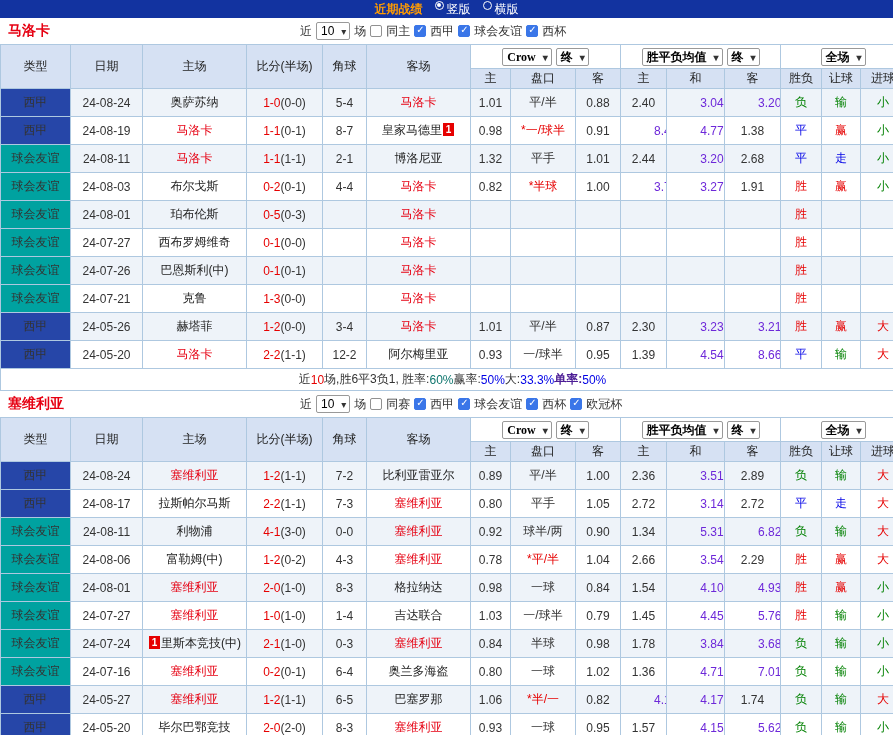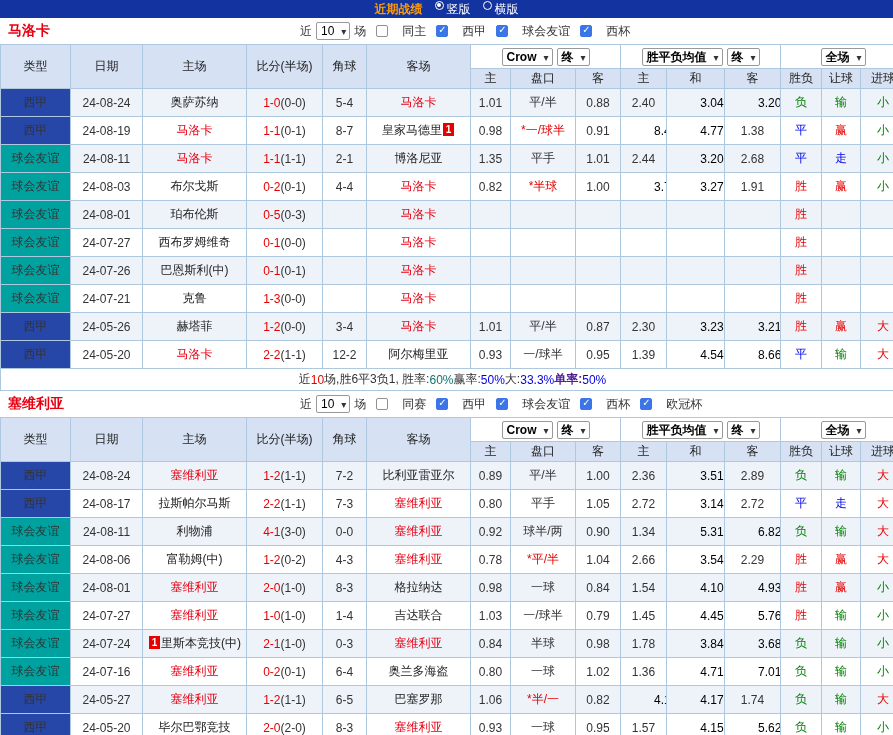--- a/index.html
+++ b/index.html
@@ -14,21 +14,21 @@
     display:inline-block; position:relative; }
   .radio.sel .dot::after { content:""; position:absolute; inset:1.5px; background:#fff; border-radius:50%; }
   
   .teambar { height:26px; position:relative; display:flex; align-items:center; background:#fff; }
   .tname { color:#e60012; font-weight:bold; font-size:14px; margin-left:8px; }
   .filters { position:absolute; left:300px; display:inline-flex; align-items:center; gap:4px; white-space:nowrap; }
   .flabel { font-size:12px; color:#333; }
   .selbox { display:inline-block; border:1px solid #999; background:#fff; height:18px;
     line-height:16px; padding:0 15px 0 4px; position:relative; font-size:12px; color:#000; border-radius:2px; }
   .selbox::after { content:"▾"; position:absolute; right:3px; top:1px; font-size:10px; color:#333; }
-  .cbwrap { display:inline-flex; align-items:center; gap:14px; margin-left:6px; font-size:12px; color:#333; cursor:pointer; }
+  .cbwrap { display:inline-flex; align-items:center; gap:4px; font-size:12px; color:#333; cursor:pointer; }
   .cb { width:12px; height:12px; border:1px solid #919191; background:#fff; display:inline-block;
     position:relative; border-radius:2px; }
   .cb.on { background:#3a76e8; border-color:#3a76e8; }
   .cb.on::after { content:"✓"; position:absolute; left:1px; top:-2px; color:#fff; font-size:10px; font-weight:bold; }
   
   table.grid { border-collapse:collapse; table-layout:fixed; width:905px; font-size:12px; }
   .grid th, .grid td { border:1px solid #aec8e0; text-align:center; overflow:hidden;
     white-space:nowrap; padding:0; }
   .grid thead th.span2 { background:#d6e1f3; font-weight:normal; color:#222; }
   .grid thead tr.drop th.dropth { background:#fff; height:24px; }
@@ -36,27 +36,27 @@
   .grid tbody td { height:28px; color:#333; }
   .grid tbody tr.odd { background:#eef3f9; }
   td.chip { color:#fff; }
   .smain { color:#e60000; }
   .shalf { color:#333; }
   .focus { color:#e60012; }
   .opp { color:#222; }
   td.hc { color:#0000cc; }
   td.hc.star { color:#e60000; }
   td.euro { color:#333; }
-  td.euro.hi { color:#000000;padding-left:33px; }
+  td.euro.hi { color:#6d28d9;padding-left:33px; }
   td.resv { font-weight:normal; }
   .badge { display:inline-block; background:#e60000; color:#fff; font-size:10px; font-weight:bold;
     width:11px; height:13px; line-height:13px; text-align:center; margin:0 1px; vertical-align:1px; }
   .summary { width:905px; height:22px; display:flex; align-items:center; justify-content:center;
     font-size:12px; border:1px solid #aec8e0; border-top:none; background:#fff; }
-  .dropth .selbox { margin:0 2px; }
+  .dropth .selbox { margin:0 2px;font-family:Liberation Serif, serif; }
 </style>
 </head>
 <body>
 
 <div class="topbar">
   <span class="title">近期战绩</span>
   <span class="radio sel">
     <span class="dot"></span>
     <span>竖版</span>
   </span>
@@ -169,21 +169,21 @@
             <td class="resv" style="color: rgb(230, 0, 0);">赢</td>
             <td class="resv" style="color: rgb(0, 128, 0);">小</td>
           </tr>
           <tr class="odd">
             <td class="chip" style="background: rgb(0, 162, 160);">球会友谊</td>
             <td class="date">24-08-11</td>
             <td class="team"><span class="focus">马洛卡</span></td>
             <td class="score"><span class="smain">1-1</span><span class="shalf">(1-1)</span></td>
             <td class="corner">2-1</td>
             <td class="team"><span class="opp">博洛尼亚</span></td>
-            <td class="odd-num">1.35</td>
+            <td class="odd-num">1.32</td>
             <td class="hc">平手</td>
             <td class="odd-num">1.01</td>
             <td class="euro">2.44</td>
             <td class="euro hi">3.20</td>
             <td class="euro">2.68</td>
             <td class="resv" style="color: rgb(0, 0, 230);">平</td>
             <td class="resv" style="color: rgb(0, 0, 230);">走</td>
             <td class="resv" style="color: rgb(0, 128, 0);">小</td>
           </tr>
           <tr>

